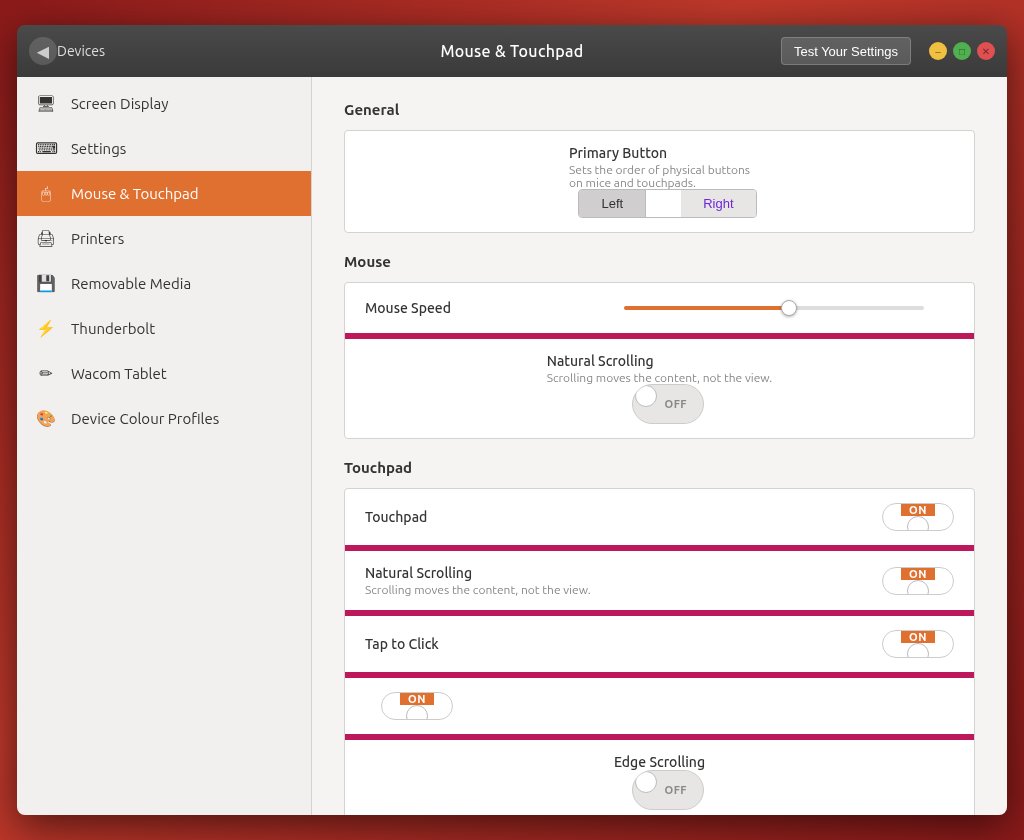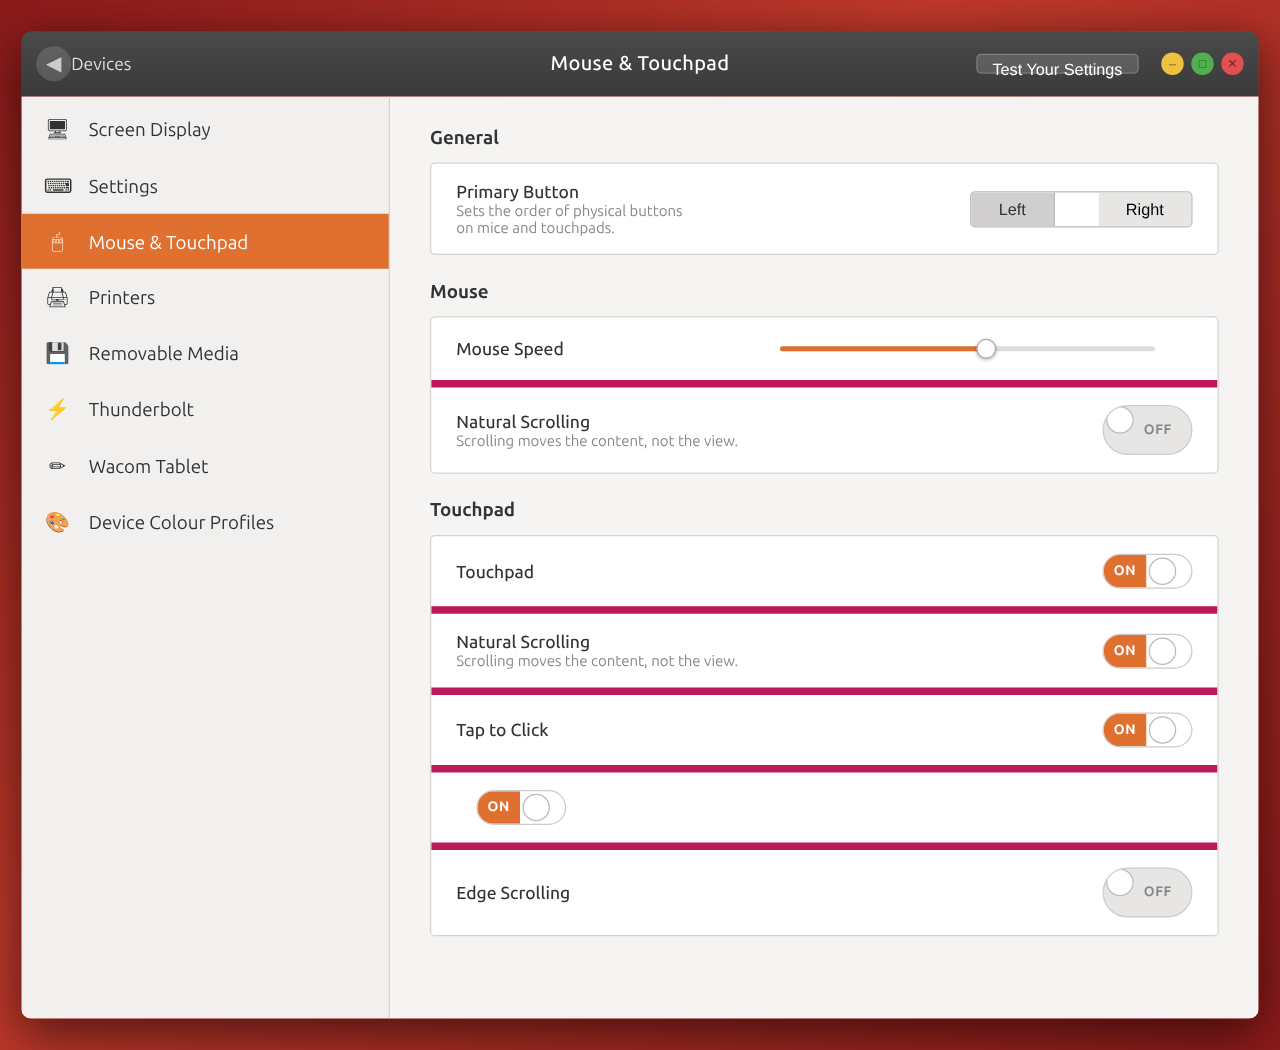--- a/index.html
+++ b/index.html
@@ -65,21 +65,21 @@
       gap: 8px;
     }
     .test-settings-btn {
       background: rgba(255,255,255,0.15);
       border: 1px solid rgba(255,255,255,0.2);
       border-radius: 4px;
       color: #fff;
       font-size: 13px;
       padding: 4px 12px;
       cursor: pointer;
-      height: 16px;
+      height: 28px;
     }
     .window-controls {
       display: flex;
       gap: 6px;
       margin-left: 10px;
     }
     .wc-btn {
       width: 18px;
       height: 18px;
       border-radius: 50%;
@@ -148,20 +148,21 @@
     }
     .settings-row {
       display: flex;
       align-items: center;
       padding: 14px 20px;
       border-bottom: 6px solid #be185d;
       min-height: 56px;
     }
     .settings-row:last-child {
       border-bottom: none;
+      flex-direction: column;
     }
     .settings-row-info {
       flex: 1;
     }
     .settings-row-label {
       font-size: 14px;
       color: #333;
       font-weight: 500;
     }
     .settings-row-desc {
@@ -180,40 +181,41 @@
       border-radius: 4px;
       overflow: hidden;
       gap: 35px;
     }
     .btn-group-btn {
       padding: 6px 22px;
       font-size: 13px;
       cursor: pointer;
       border: none;
       background: #e8e6e4;
-      color: #000000;
+      color: #6d28d9;
     }
     .btn-group-btn.active {
       background: #d0cece;
       color: #333;
       font-weight: 500;
     }
     .btn-group-btn:first-child {
       border-right: 1px solid #bbb;
     }
     
     .toggle-container {
       display: flex;
       align-items: center;
       border: 1px solid #ccc;
       border-radius: 20px;
       overflow: hidden;
       width: 72px;
       height: 28px;
       cursor: pointer;
+      flex-direction: column;
     }
     .toggle-on {
       background: #E07030;
       color: #fff;
       font-size: 11px;
       font-weight: 700;
       padding: 0 8px;
       height: 100%;
       display: flex;
       align-items: center;

